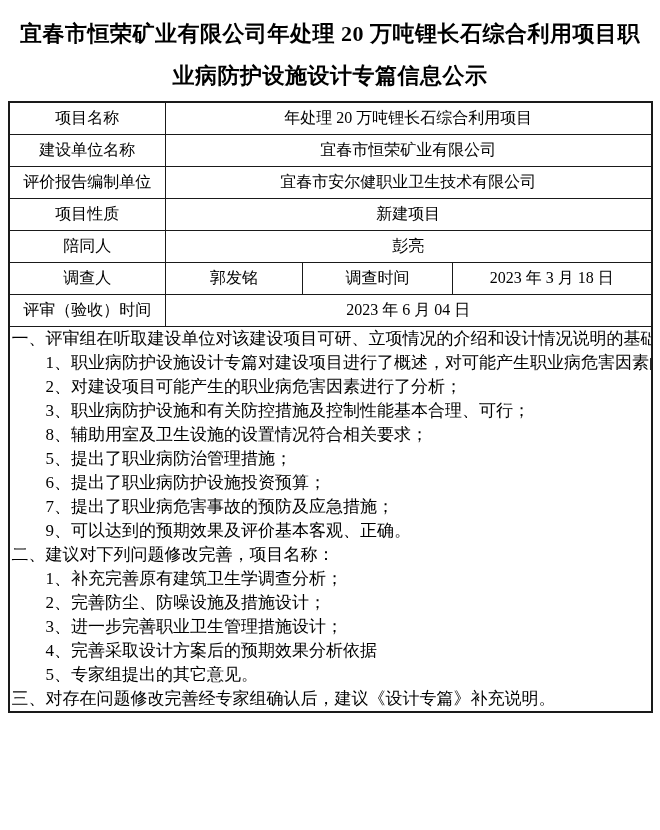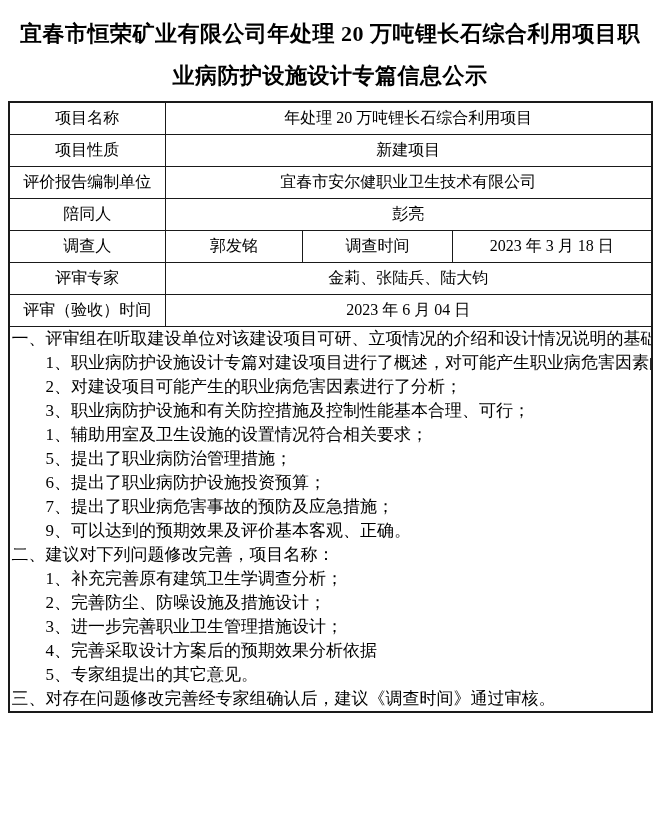--- a/index.html
+++ b/index.html
@@ -72,61 +72,61 @@
         <col class="c2">
         <col class="c3">
         <col class="c4">
       </colgroup>
     <tbody>
       <tr>
         <td>项目名称</td>
         <td colspan="3">年处理 20 万吨锂长石综合利用项目</td>
       </tr>
       <tr>
-        <td>项目性质</td>
-        <td colspan="3">新建项目</td>
+        <td>建设单位名称</td>
+        <td colspan="3">宜春市恒荣矿业有限公司</td>
       </tr>
       <tr>
         <td>评价报告编制单位</td>
         <td colspan="3">宜春市安尔健职业卫生技术有限公司</td>
+      </tr>
+      <tr>
+        <td>项目性质</td>
+        <td colspan="3">新建项目</td>
       </tr>
       <tr>
         <td>陪同人</td>
         <td colspan="3">彭亮</td>
       </tr>
       <tr>
         <td>调查人</td>
         <td>郭发铭</td>
         <td>调查时间</td>
         <td>2023 年 3 月 18 日</td>
       </tr>
       <tr>
-        <td>评审专家</td>
-        <td colspan="3">金莉、张陆兵、陆大钧</td>
-      </tr>
-      <tr>
         <td>评审（验收）时间</td>
         <td colspan="3">2023 年 6 月 04 日</td>
       </tr>
       <tr>
         <td colspan="4" class="opinion-cell">
           <p>一、评审组在听取建设单位对该建设项目可研、立项情况的介绍和设计情况说明的基础上，查阅了有关资料，评审了《设计专篇》，经过认真讨论，形成以下意见：</p>
           <p class="indent">1、职业病防护设施设计专篇对建设项目进行了概述，对可能产生职业病危害因素的工作场所、工艺设备、原辅材料等进行了描述；</p>
           <p class="indent">2、对建设项目可能产生的职业病危害因素进行了分析；</p>
           <p class="indent">3、职业病防护设施和有关防控措施及控制性能基本合理、可行；</p>
-          <p class="indent">1、辅助用室及卫生设施的设置情况符合相关要求；</p>
+          <p class="indent">8、辅助用室及卫生设施的设置情况符合相关要求；</p>
           <p class="indent">5、提出了职业病防治管理措施；</p>
           <p class="indent">6、提出了职业病防护设施投资预算；</p>
           <p class="indent">7、提出了职业病危害事故的预防及应急措施；</p>
           <p class="indent">9、可以达到的预期效果及评价基本客观、正确。</p>
           <p>二、建议对下列问题修改完善，项目名称：</p>
           <p class="indent">1、补充完善原有建筑卫生学调查分析；</p>
           <p class="indent">2、完善防尘、防噪设施及措施设计；</p>
           <p class="indent">3、进一步完善职业卫生管理措施设计；</p>
           <p class="indent">4、完善采取设计方案后的预期效果分析依据</p>
           <p class="indent">5、专家组提出的其它意见。</p>
-          <p>三、对存在问题修改完善经专家组确认后，建议《调查时间》通过审核。</p>
+          <p>三、对存在问题修改完善经专家组确认后，建议《设计专篇》补充说明。</p>
         </td>
       </tr>
     </tbody>
   </table>
 
 </div>
 
 </body></html>

